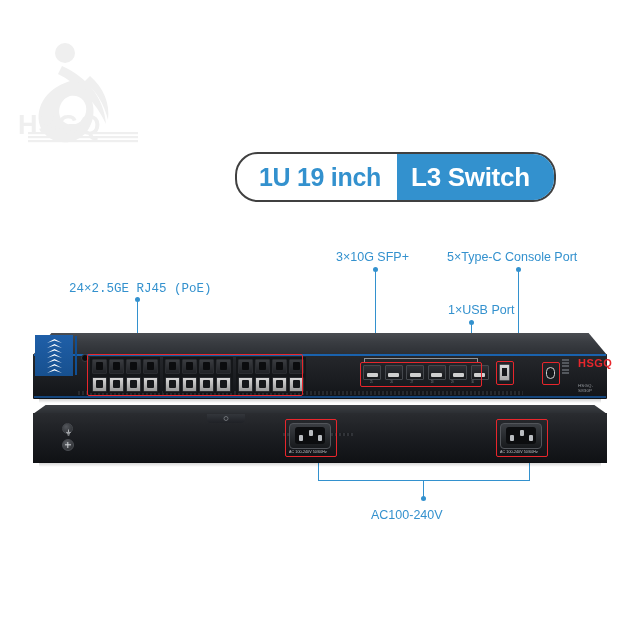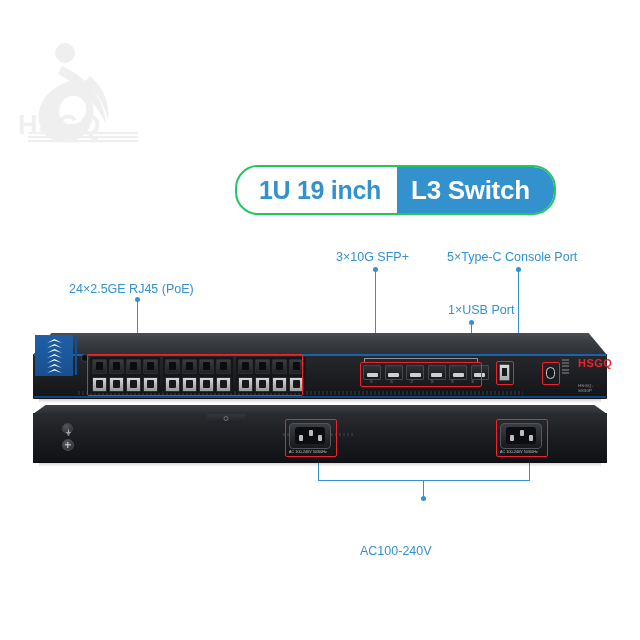--- a/index.html
+++ b/index.html
@@ -15,44 +15,43 @@
   .logo-text{
     position:absolute;left:18px;top:112px;width:130px;
     font-size:27px;font-weight:bold;letter-spacing:1px;color:#efefef;
     line-height:1;
   }
 
   
   .banner{
     position:absolute;left:235px;top:152px;height:46px;
     display:flex;align-items:stretch;
-    border:2px solid #22c55e;border-radius:23px;overflow:hidden;
+    border:2px solid #404040;border-radius:23px;overflow:hidden;
     background:#ffffff;
-    margin-top:13px;
   }
   .banner .left{
     display:flex;align-items:center;justify-content:center;
     padding:0 16px 0 22px;color:#3391ce;font-size:25px;font-weight:bold;
     letter-spacing:-0.3px;
   }
   .banner .right{
     display:flex;align-items:center;justify-content:center;
     padding:0 24px 0 14px;background:#3391ce;color:#ffffff;font-size:26px;font-weight:bold;
     letter-spacing:-0.3px;
   }
 
   
   .callout{
     position:absolute;color:#3391ce;font-size:12.5px;white-space:nowrap;
   }
-  .cl-rj45{left:69px;top:282px;}
+  .cl-rj45{left:69px;top:282px;font-family:Liberation Mono, monospace;}
   .cl-sfp{left:336px;top:250px;}
   .cl-typec{left:447px;top:250px;}
   .cl-usb{left:448px;top:303px;}
-  .cl-ac{left:360px;top:508px;margin-top:36px;}
+  .cl-ac{left:371px;top:508px;}
 
   
   .lead{position:absolute;background:#3391ce;}
   .lead.v{width:1.4px;}
   .lead.h{height:1.4px;}
   .dot{
     position:absolute;width:5px;height:5px;border-radius:50%;background:#3391ce;
   }
 
   

